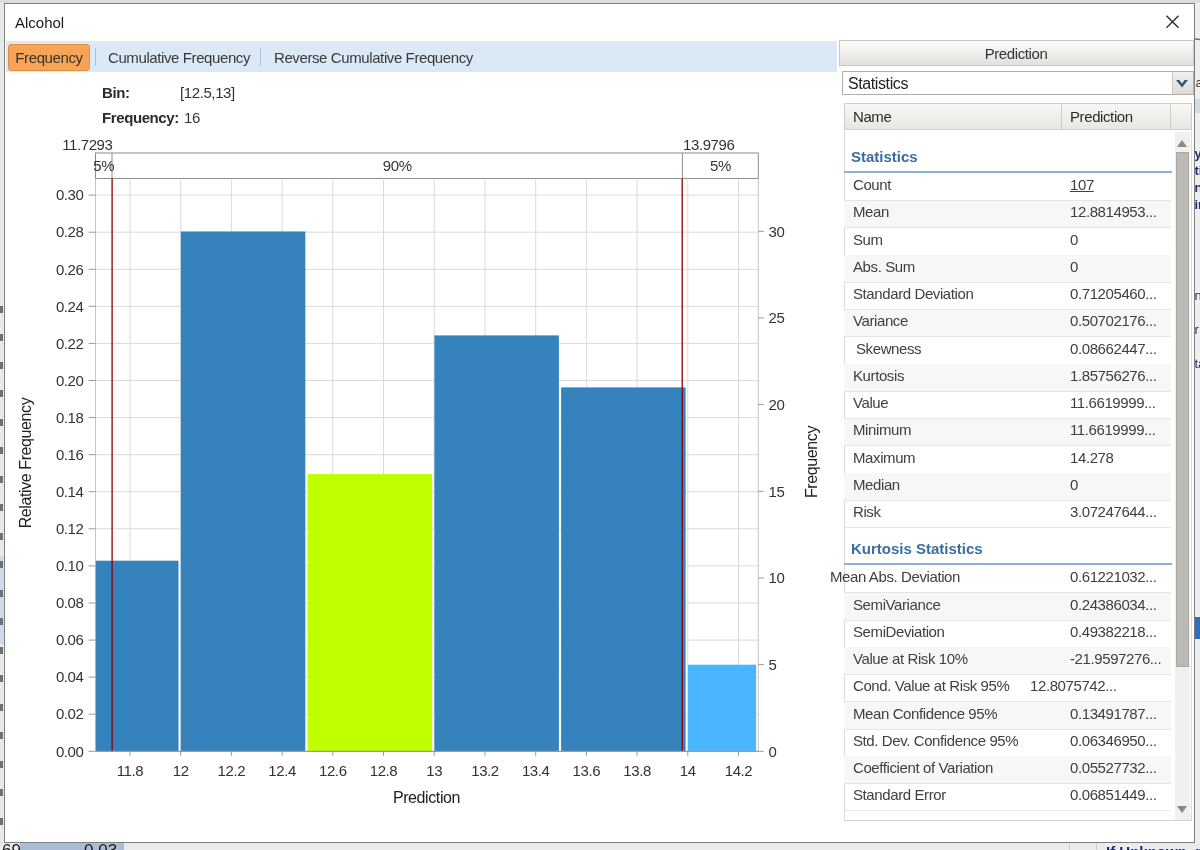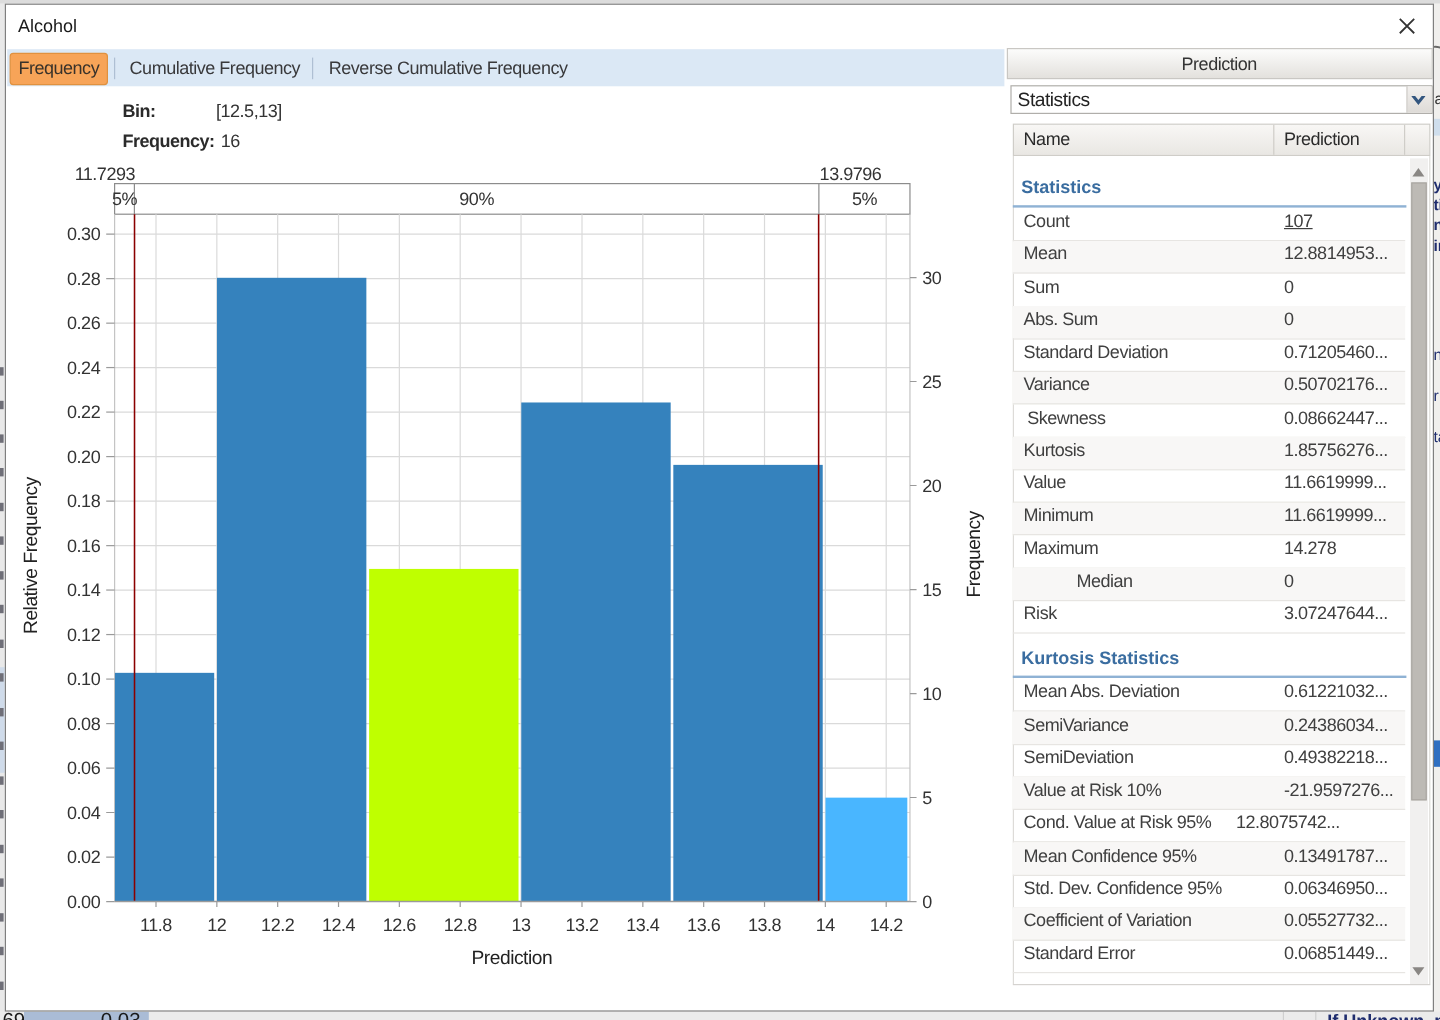--- a/index.html
+++ b/index.html
@@ -257,31 +257,31 @@
 <div style="position:absolute;left:844px;top:418.0px;width:327px;height:1px;background:#e7e5e2;"></div>
 <div style="position:absolute;left:844px;top:418.6px;width:327px;height:27.3px;background:#f8f7f6;"></div>
 <div class="rt" style="left:853px;top:421.2px;">Minimum</div>
 <div class="rt" style="left:1070px;top:421.2px;">11.6619999...</div>
 <div style="position:absolute;left:844px;top:445.2px;width:327px;height:1px;background:#e7e5e2;"></div>
 <div style="position:absolute;left:844px;top:445.9px;width:327px;height:27.3px;"></div>
 <div class="rt" style="left:853px;top:448.5px;">Maximum</div>
 <div class="rt" style="left:1070px;top:448.5px;">14.278</div>
 <div style="position:absolute;left:844px;top:472.5px;width:327px;height:1px;background:#e7e5e2;"></div>
 <div style="position:absolute;left:844px;top:473.1px;width:327px;height:27.3px;background:#f8f7f6;"></div>
-<div class="rt" style="left:853px;top:475.8px;margin-left:44px;">Median</div>
+<div class="rt" style="left:853px;top:475.8px;">Median</div>
 <div class="rt" style="left:1070px;top:475.8px;">0</div>
 <div style="position:absolute;left:844px;top:499.8px;width:327px;height:1px;background:#e7e5e2;"></div>
 <div style="position:absolute;left:844px;top:500.4px;width:327px;height:27.3px;"></div>
 <div class="rt" style="left:853px;top:503.0px;">Risk</div>
 <div class="rt" style="left:1070px;top:503.0px;">3.07247644...</div>
 <div style="position:absolute;left:844px;top:527.0px;width:327px;height:1px;background:#e7e5e2;"></div>
 <div style="position:absolute;left:851px;top:539.5px;font-size:15px;font-weight:bold;color:#3a6da0;">Kurtosis Statistics</div>
 <div style="position:absolute;left:844px;top:562.5px;width:328px;height:2px;background:#8fb2d4;"></div>
 <div style="position:absolute;left:844px;top:565.6px;width:327px;height:27.3px;"></div>
-<div class="rt" style="left:853px;top:568.2px;">Mean Abs. Deviation</div>
+<div class="rt" style="left:830px;top:568.2px;">Mean Abs. Deviation</div>
 <div class="rt" style="left:1070px;top:568.2px;">0.61221032...</div>
 <div style="position:absolute;left:844px;top:592.2px;width:327px;height:1px;background:#e7e5e2;"></div>
 <div style="position:absolute;left:844px;top:592.9px;width:327px;height:27.3px;background:#f8f7f6;"></div>
 <div class="rt" style="left:853px;top:595.5px;">SemiVariance</div>
 <div class="rt" style="left:1070px;top:595.5px;">0.24386034...</div>
 <div style="position:absolute;left:844px;top:619.5px;width:327px;height:1px;background:#e7e5e2;"></div>
 <div style="position:absolute;left:844px;top:620.1px;width:327px;height:27.3px;"></div>
 <div class="rt" style="left:853px;top:622.8px;">SemiDeviation</div>
 <div class="rt" style="left:1070px;top:622.8px;">0.49382218...</div>
 <div style="position:absolute;left:844px;top:646.8px;width:327px;height:1px;background:#e7e5e2;"></div>

